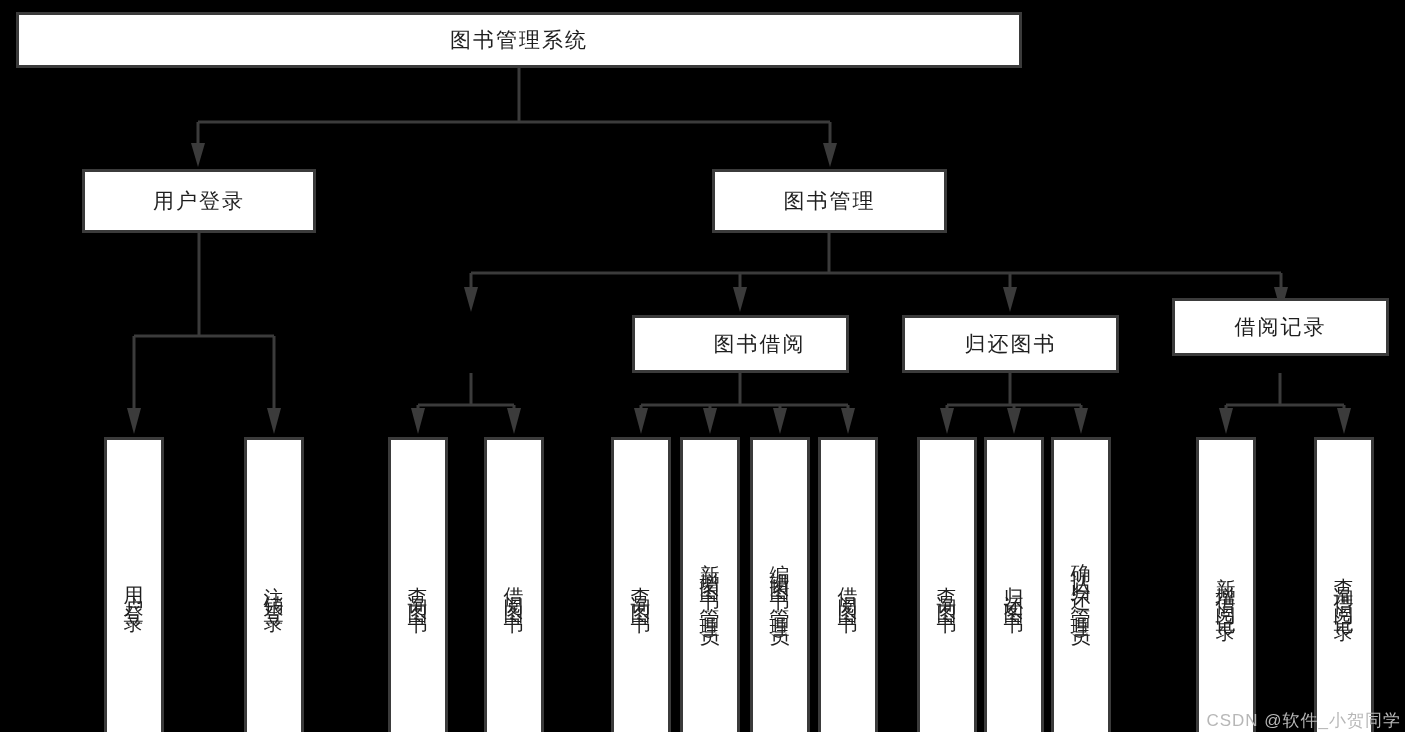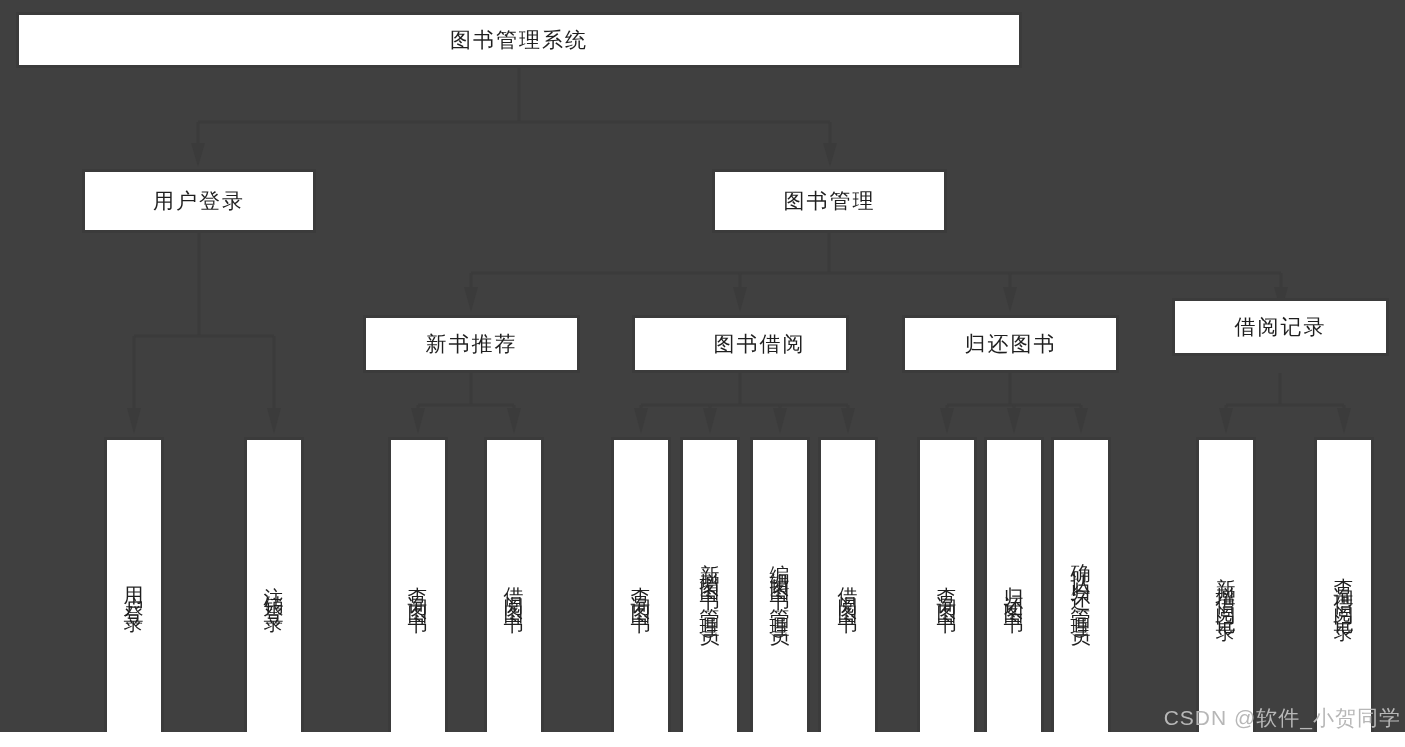--- a/index.html
+++ b/index.html
@@ -1,20 +1,20 @@
 <!DOCTYPE html>
 <html><head>
 <meta charset="utf-8">
 <style>
   html, body { margin: 0; padding: 0; background: #ffffff; }
   .canvas {
     position: relative;
     width: 1405px;
     height: 732px;
-    background: #404040;
+    background: #000000;
     font-family: "Liberation Sans", sans-serif;
     overflow: hidden;
   }
   .connector-layer {
     position: absolute;
     left: 0; top: 0;
     width: 1405px; height: 747px;
     pointer-events: none;
   }
   .node {
@@ -35,21 +35,21 @@
     text-orientation: mixed;
     font-size: 20px;
     letter-spacing: 9px;
     white-space: normal;
     line-height: 1;
   }
   .watermark {
     position: absolute;
     right: 4px;
     bottom: 0px;
-    font-size: 21px;
+    font-size: 17px;
     color: #b7b7b7;
     letter-spacing: 1px;
   }
 </style>
 </head>
 <body>
 
 <div class="canvas">
 
   <svg class="connector-layer" width="1405" height="747" viewBox="0 0 1405 747" fill="none" stroke="#3b3b3b" stroke-width="3">
@@ -126,21 +126,20 @@
       <path d="M1219 408 H1233 L1226 434 Z" fill="#3b3b3b" stroke="none"></path>
       <path d="M1337 408 H1351 L1344 434 Z" fill="#3b3b3b" stroke="none"></path>
     </g>
   </svg>
 
   <div class="node" style="left:16px; top:12px; width:1006px; height:56px;">图书管理系统</div>
 
   <div class="node" style="left:82px; top:169px; width:234px; height:64px;">用户登录</div>
   <div class="node" style="left:712px; top:169px; width:235px; height:64px;">图书管理</div>
 
-  <div class="node" style="left:363px; top:315px; width:217px; height:58px;">新书推荐</div>
   <div class="node" style="left:632px; top:315px; width:217px; height:58px;padding-left:38px;">图书借阅</div>
   <div class="node" style="left:902px; top:315px; width:217px; height:58px;">归还图书</div>
   <div class="node" style="left:1172px; top:298px; width:217px; height:58px;">借阅记录</div>
 
   <div class="node leaf" style="left:104px; top:437px; width:60px; height:303px;">用户登录</div>
   <div class="node leaf" style="left:244px; top:437px; width:60px; height:303px;">注销登录</div>
 
   <div class="node leaf" style="left:388px; top:437px; width:60px; height:303px;">查询图书</div>
   <div class="node leaf" style="left:484px; top:437px; width:60px; height:303px;">借阅图书</div>
 

